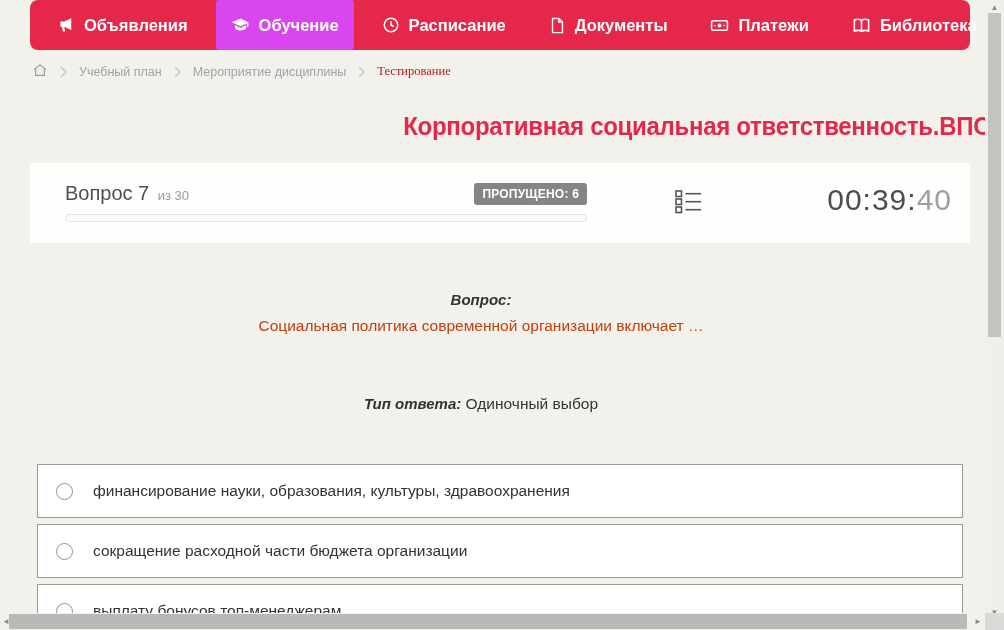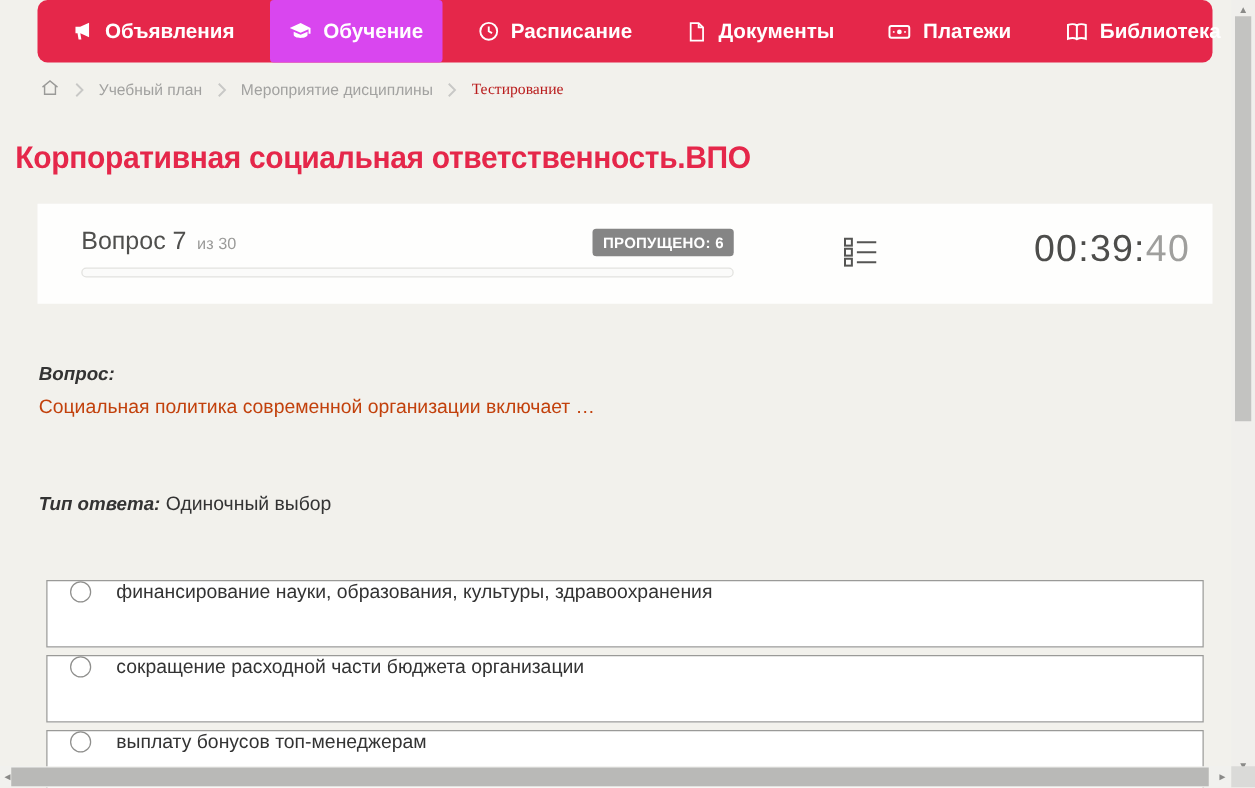--- a/index.html
+++ b/index.html
@@ -18,51 +18,51 @@
   .nav-chevron { margin-left:2px; }
 
   
   .breadcrumb { position:absolute; left:32px; top:62px; display:flex; align-items:center;
                 gap:11px; font-size:12.5px; color:#a2a2a0; }
   .crumb { cursor:pointer; }
   .crumb.current { color:#b91c1c;font-family:Liberation Serif, serif; }
   .crumb-sep svg { display:block; }
 
   
-  .page-title-wrap { position:absolute; left:0; top:112px; width:1004px; text-align:left; }
+  .page-title-wrap { position:absolute; left:0; top:112px; width:1004px; text-align:right; }
   .page-title { display:inline-block; font-size:25px; font-weight:700; color:#e5274a;
                 letter-spacing:-0.3px; transform:scaleX(0.96); }
 
   
   .qcard { position:absolute; left:30px; top:163px; width:940px; height:80px; background:#fefefd; }
   .qcard-left { position:absolute; left:35px; top:0; width:522px; height:100%; }
   .qcard-row { display:flex; justify-content:space-between; align-items:center; padding-top:19px; }
   .q-num { font-size:20px; color:#4f4f4d; }
   .q-total { font-size:13px; color:#9b9b99; margin-left:4px; }
   .skip-badge { background:#858585; color:#fff; font-size:12px; font-weight:700;
                 padding:4px 8px; border-radius:3px; letter-spacing:0.2px; }
   .progressbar { margin-top:9px; height:8px; border:1px solid #e2e2df; border-radius:5px;
                  background:#fbfbfa; overflow:hidden; }
   .progress-fill { height:100%; width:0; background:#e5274a; border-radius:5px; }
   .qlist-btn { position:absolute; left:644px; top:24px; width:30px; height:30px; cursor:pointer; }
   .timer { position:absolute; right:18px; top:20px; font-size:30px; font-weight:400;
            color:#4d4d4b; letter-spacing:1px; }
   .timer .sec { color:#9f9f9d; }
 
   
-  .qblock { position:absolute; left:31px; top:291px; width:900px; }
+  .qblock { position:absolute; left:31px; top:291px; width:900px;text-align:center; }
   .q-caption { font-size:15px; font-weight:700; font-style:italic; color:#333; }
   .q-text { margin-top:9px; font-size:15.5px; color:#c2410c; }
   .q-type { margin-top:60px; font-size:15.5px; color:#333; }
   .q-type .t-label { font-weight:700; font-style:italic; font-size:15px; }
 
   
   .answers { position:absolute; left:37px; top:464px; width:926px; }
   .answer-box { height:54px; background:#fff; border:1px solid #9a9a98; margin-bottom:6px;
-                display:flex; padding-left:18px; cursor:pointer; }
+                display:flex; align-items:center; padding-left:18px; cursor:pointer; }
   .radio { width:17px; height:17px; border:1px solid #8f8f8d; border-radius:50%;
            background:#fff; flex:0 0 auto; }
   .answer-label { margin-left:20px; font-size:15.5px; color:#333; }
 
   
   .vscroll { position:absolute; right:0; top:0; width:19px; height:630px; background:#f0efec; }
   .vthumb { position:absolute; left:3px; top:13px; width:13px; height:324px; background:#c3c3c1; }
   .scroll-arrow { position:absolute; font-size:8px; color:#8a8a88; width:100%; text-align:center; }
   .v-up { top:3px; } .v-down { top:608px; }
   .hscroll { position:absolute; left:0; top:613px; width:985px; height:17px; background:#f1f1ee; }

